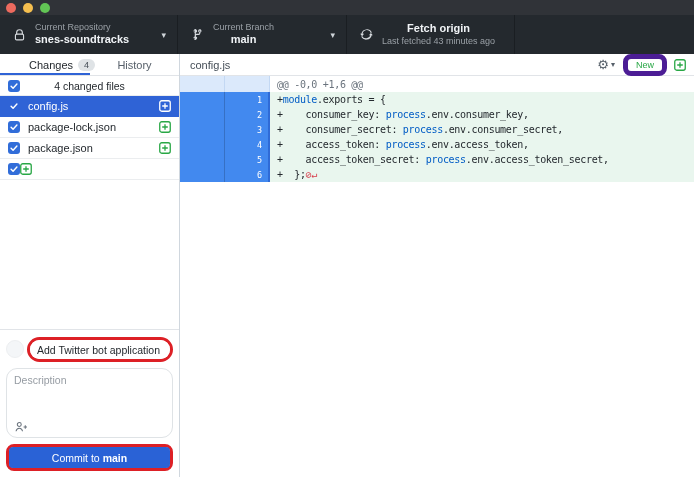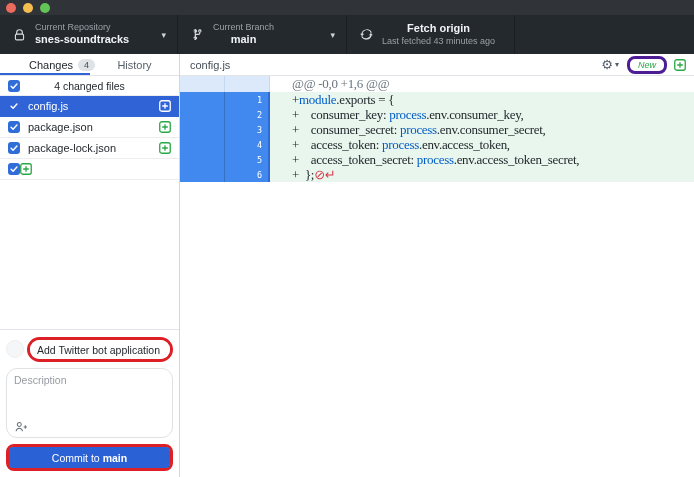--- a/index.html
+++ b/index.html
@@ -59,34 +59,34 @@
   .anno.button { margin-top:6px; border-radius:8px; }
   .commit-btn { width:100%; height:21px; background:#2a62d6; border:none; border-radius:4px; color:#fff; font-size:10.5px; font-family:inherit; cursor:pointer; }
   .commit-btn b { font-weight:bold; }
 
   
   .diff-header { height:22px; border-bottom:1px solid #e1e4e8; display:flex; align-items:center; padding:0 8px 0 10px; flex:none; }
   .diff-title { font-size:11px; color:#444d56; flex:1; }
   .gear-group { display:flex; align-items:center; gap:2px; color:#57606a; cursor:pointer; margin-right:8px; }
   .gear { font-size:13px; line-height:1; }
   .gear-caret { font-size:8px; }
-  .new-badge { border:3px solid #4c1d95; color:#28a745; font-size:9px; padding:0 8px; line-height:12px; border-radius:8px; margin-right:7px;font-style:italic; }
+  .new-badge { border:5px solid #4c1d95; color:#28a745; font-size:9px; padding:0 8px; line-height:12px; border-radius:8px; margin-right:7px; }
   .hdr-plus { display:flex; }
 
   
   .diff-body { flex:1; overflow:hidden; background:#fff; font-family:"DejaVu Sans Mono",monospace; }
   .dline { display:flex; height:15px; align-items:stretch; }
   .dline.hunk { height:16px; }
   .gut { width:90px; flex:none; display:flex; }
   .gut span { width:45px; display:flex; align-items:center; justify-content:flex-end; padding-right:6px; font-size:8.5px; }
   .hunk .gut span { background:#dbe9fb; border-right:1px solid #c3d8f3; }
   .add .gut span { background:#4289ef; color:#fff; }
   .add .gut span.old { border-right:1px solid rgba(0,0,0,0.18); }
   .add .gut span.new { border-right:2px solid #2f6bd7; }
-  .dcode { flex:1; display:flex; align-items:center; padding-left:22px; font-size:13px; letter-spacing:-0.3px; white-space:pre;font-family:Liberation Serif, serif; }
+  .dcode { flex:1; display:flex; align-items:center; padding-left:7px; font-size:10px; letter-spacing:-0.3px; white-space:pre; }
   .hunk .dcode { color:#6a737d; background:#fff; }
   .add .dcode { background:#e9f6ee; color:#24292e; }
   .tok-plain{ color:#24292e; } .tok-ident{ color:#005cc5; } .tok-error{ color:#d73a49; }
 </style>
 </head>
 <body>
 
 <div class="window">
 
   <div class="titlebar">
@@ -171,35 +171,35 @@
                 <path d="M6 3.2v5.6M3.2 6h5.6" stroke="#ffffff" stroke-width="1.3"></path>
               </svg>
             </span>
           </div>
           <div class="file-row">
             <span class="cb">
               <svg viewBox="0 0 12 12" width="10" height="10">
                 <path d="M2.5 6.2l2.4 2.4 4.6-5" fill="none" stroke="#fff" stroke-width="1.7" stroke-linecap="round" stroke-linejoin="round"></path>
               </svg>
             </span>
-            <span class="fname">package.json</span>
+            <span class="fname">package-lock.json</span>
             <span class="status-ic">
               <svg viewBox="0 0 12 12" width="12" height="12">
                 <rect x="0.75" y="0.75" width="10.5" height="10.5" rx="2" fill="none" stroke="#28a745" stroke-width="1.3"></rect>
                 <path d="M6 3.2v5.6M3.2 6h5.6" stroke="#28a745" stroke-width="1.3"></path>
               </svg>
             </span>
           </div>
           <div class="file-row">
             <span class="cb">
               <svg viewBox="0 0 12 12" width="10" height="10">
                 <path d="M2.5 6.2l2.4 2.4 4.6-5" fill="none" stroke="#fff" stroke-width="1.7" stroke-linecap="round" stroke-linejoin="round"></path>
               </svg>
             </span>
-            <span class="fname">package-lock.json</span>
+            <span class="fname">package.json</span>
             <span class="status-ic">
               <svg viewBox="0 0 12 12" width="12" height="12">
                 <rect x="0.75" y="0.75" width="10.5" height="10.5" rx="2" fill="none" stroke="#28a745" stroke-width="1.3"></rect>
                 <path d="M6 3.2v5.6M3.2 6h5.6" stroke="#28a745" stroke-width="1.3"></path>
               </svg>
             </span>
           </div>
           <div class="file-row">
             <span class="cb">
               <svg viewBox="0 0 12 12" width="10" height="10">

